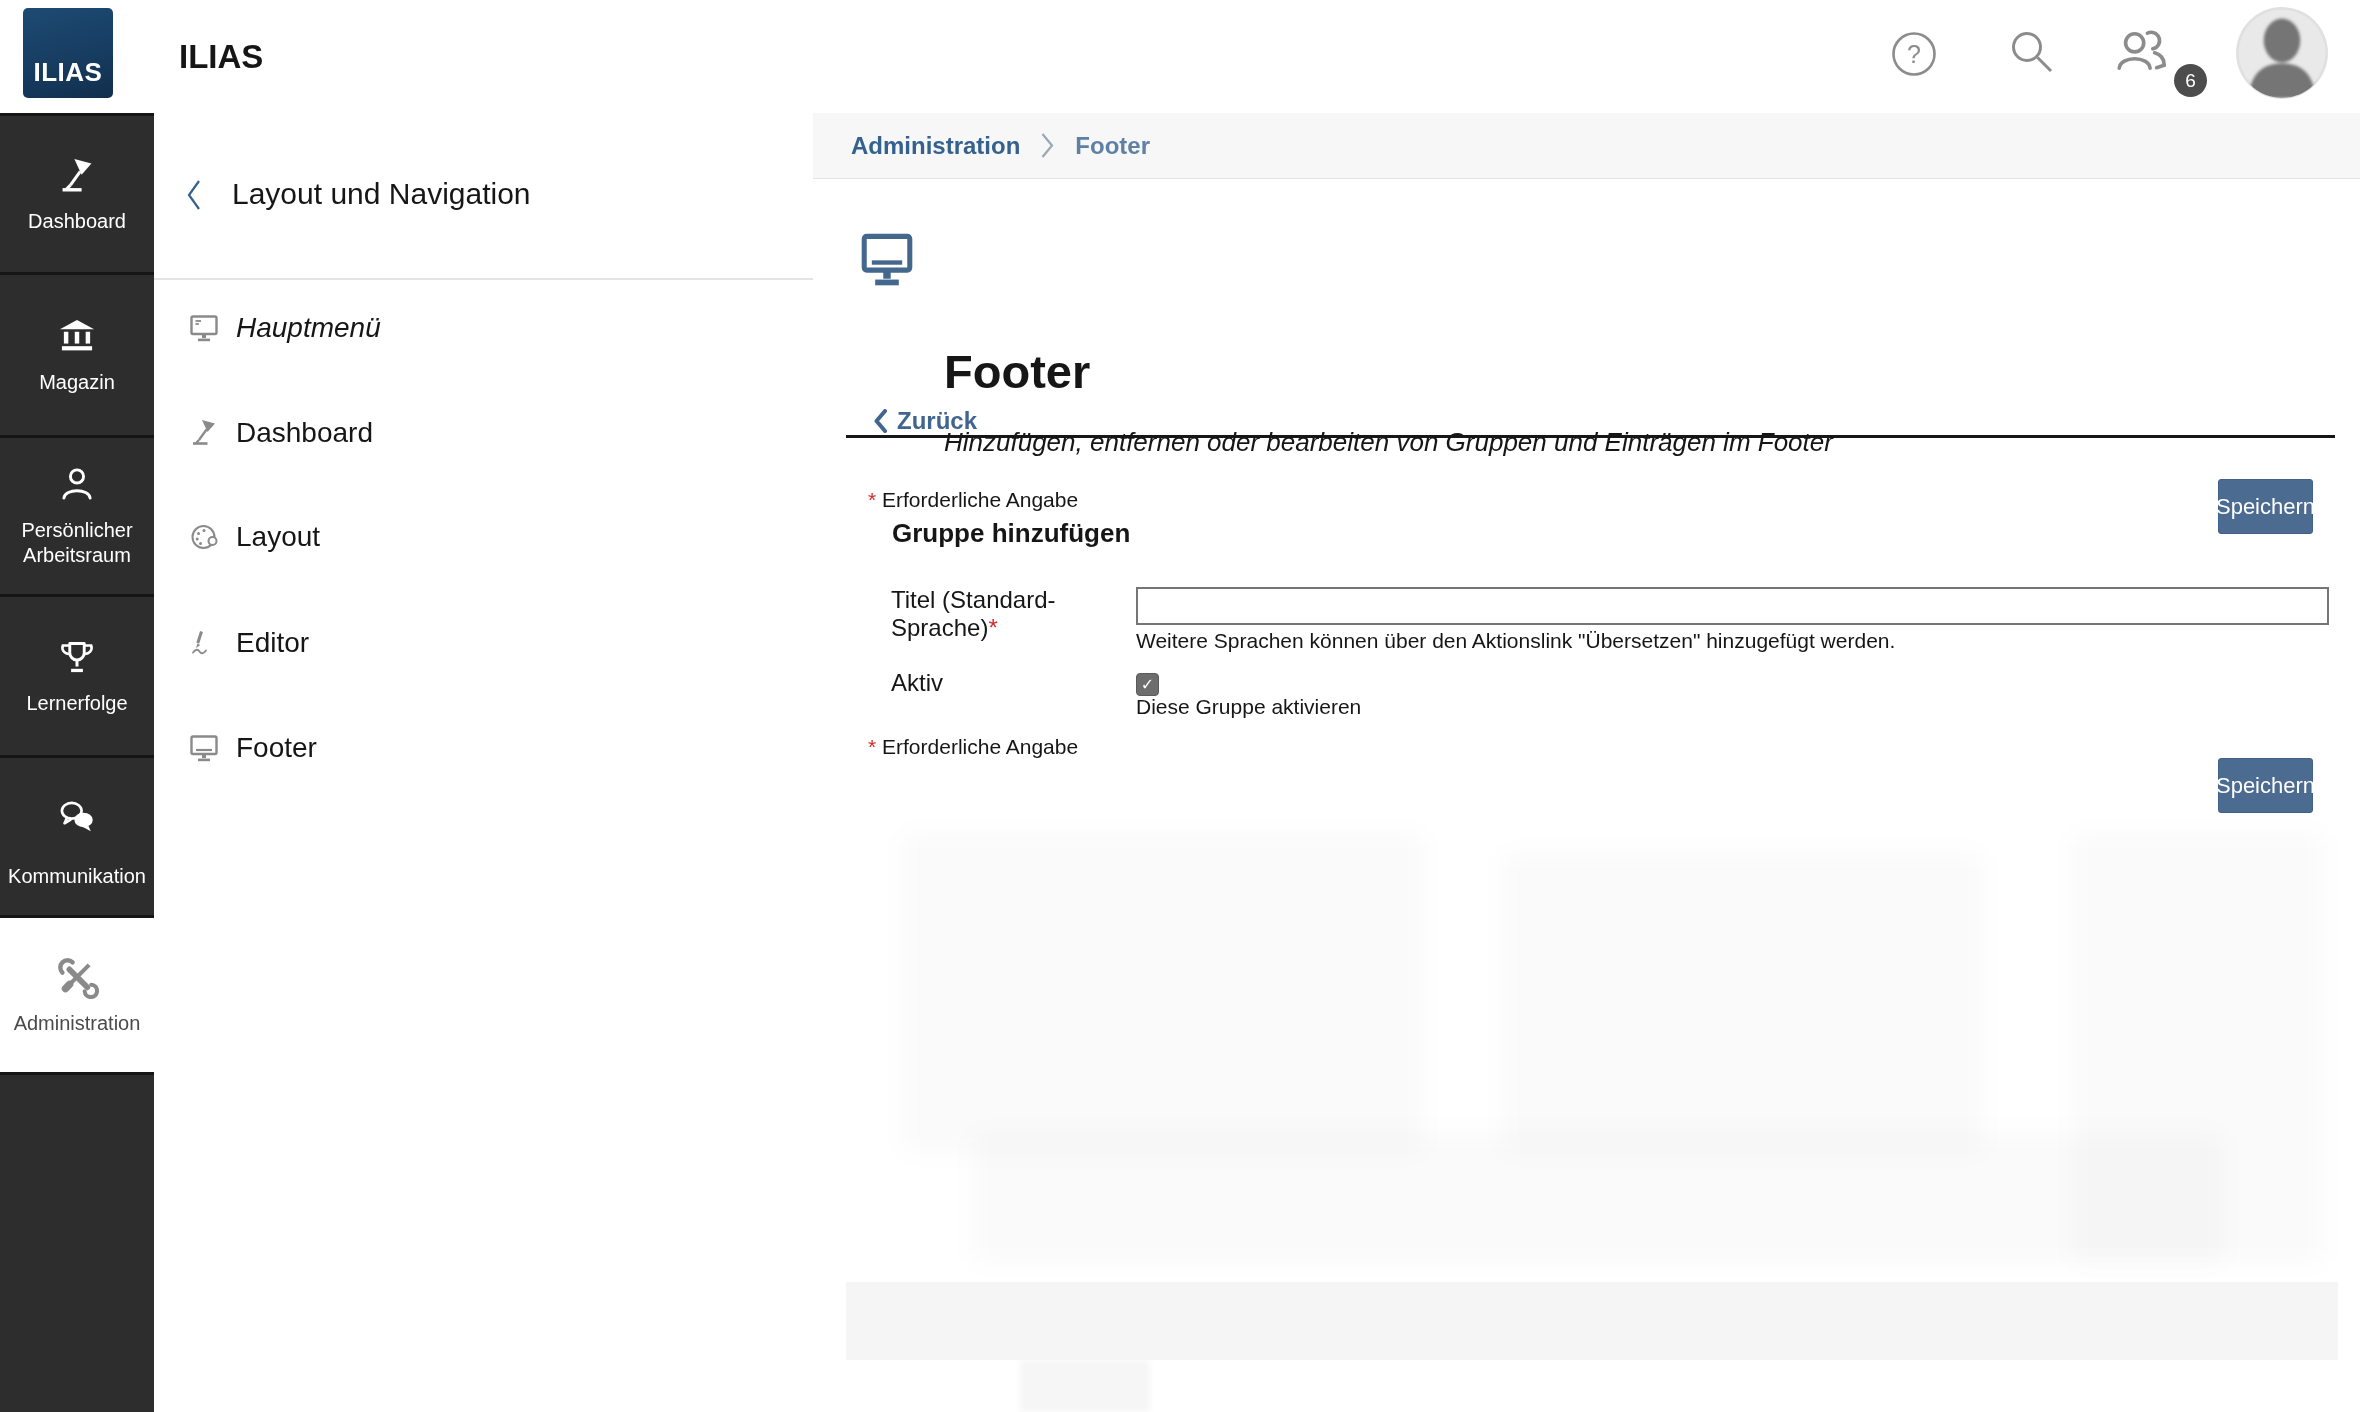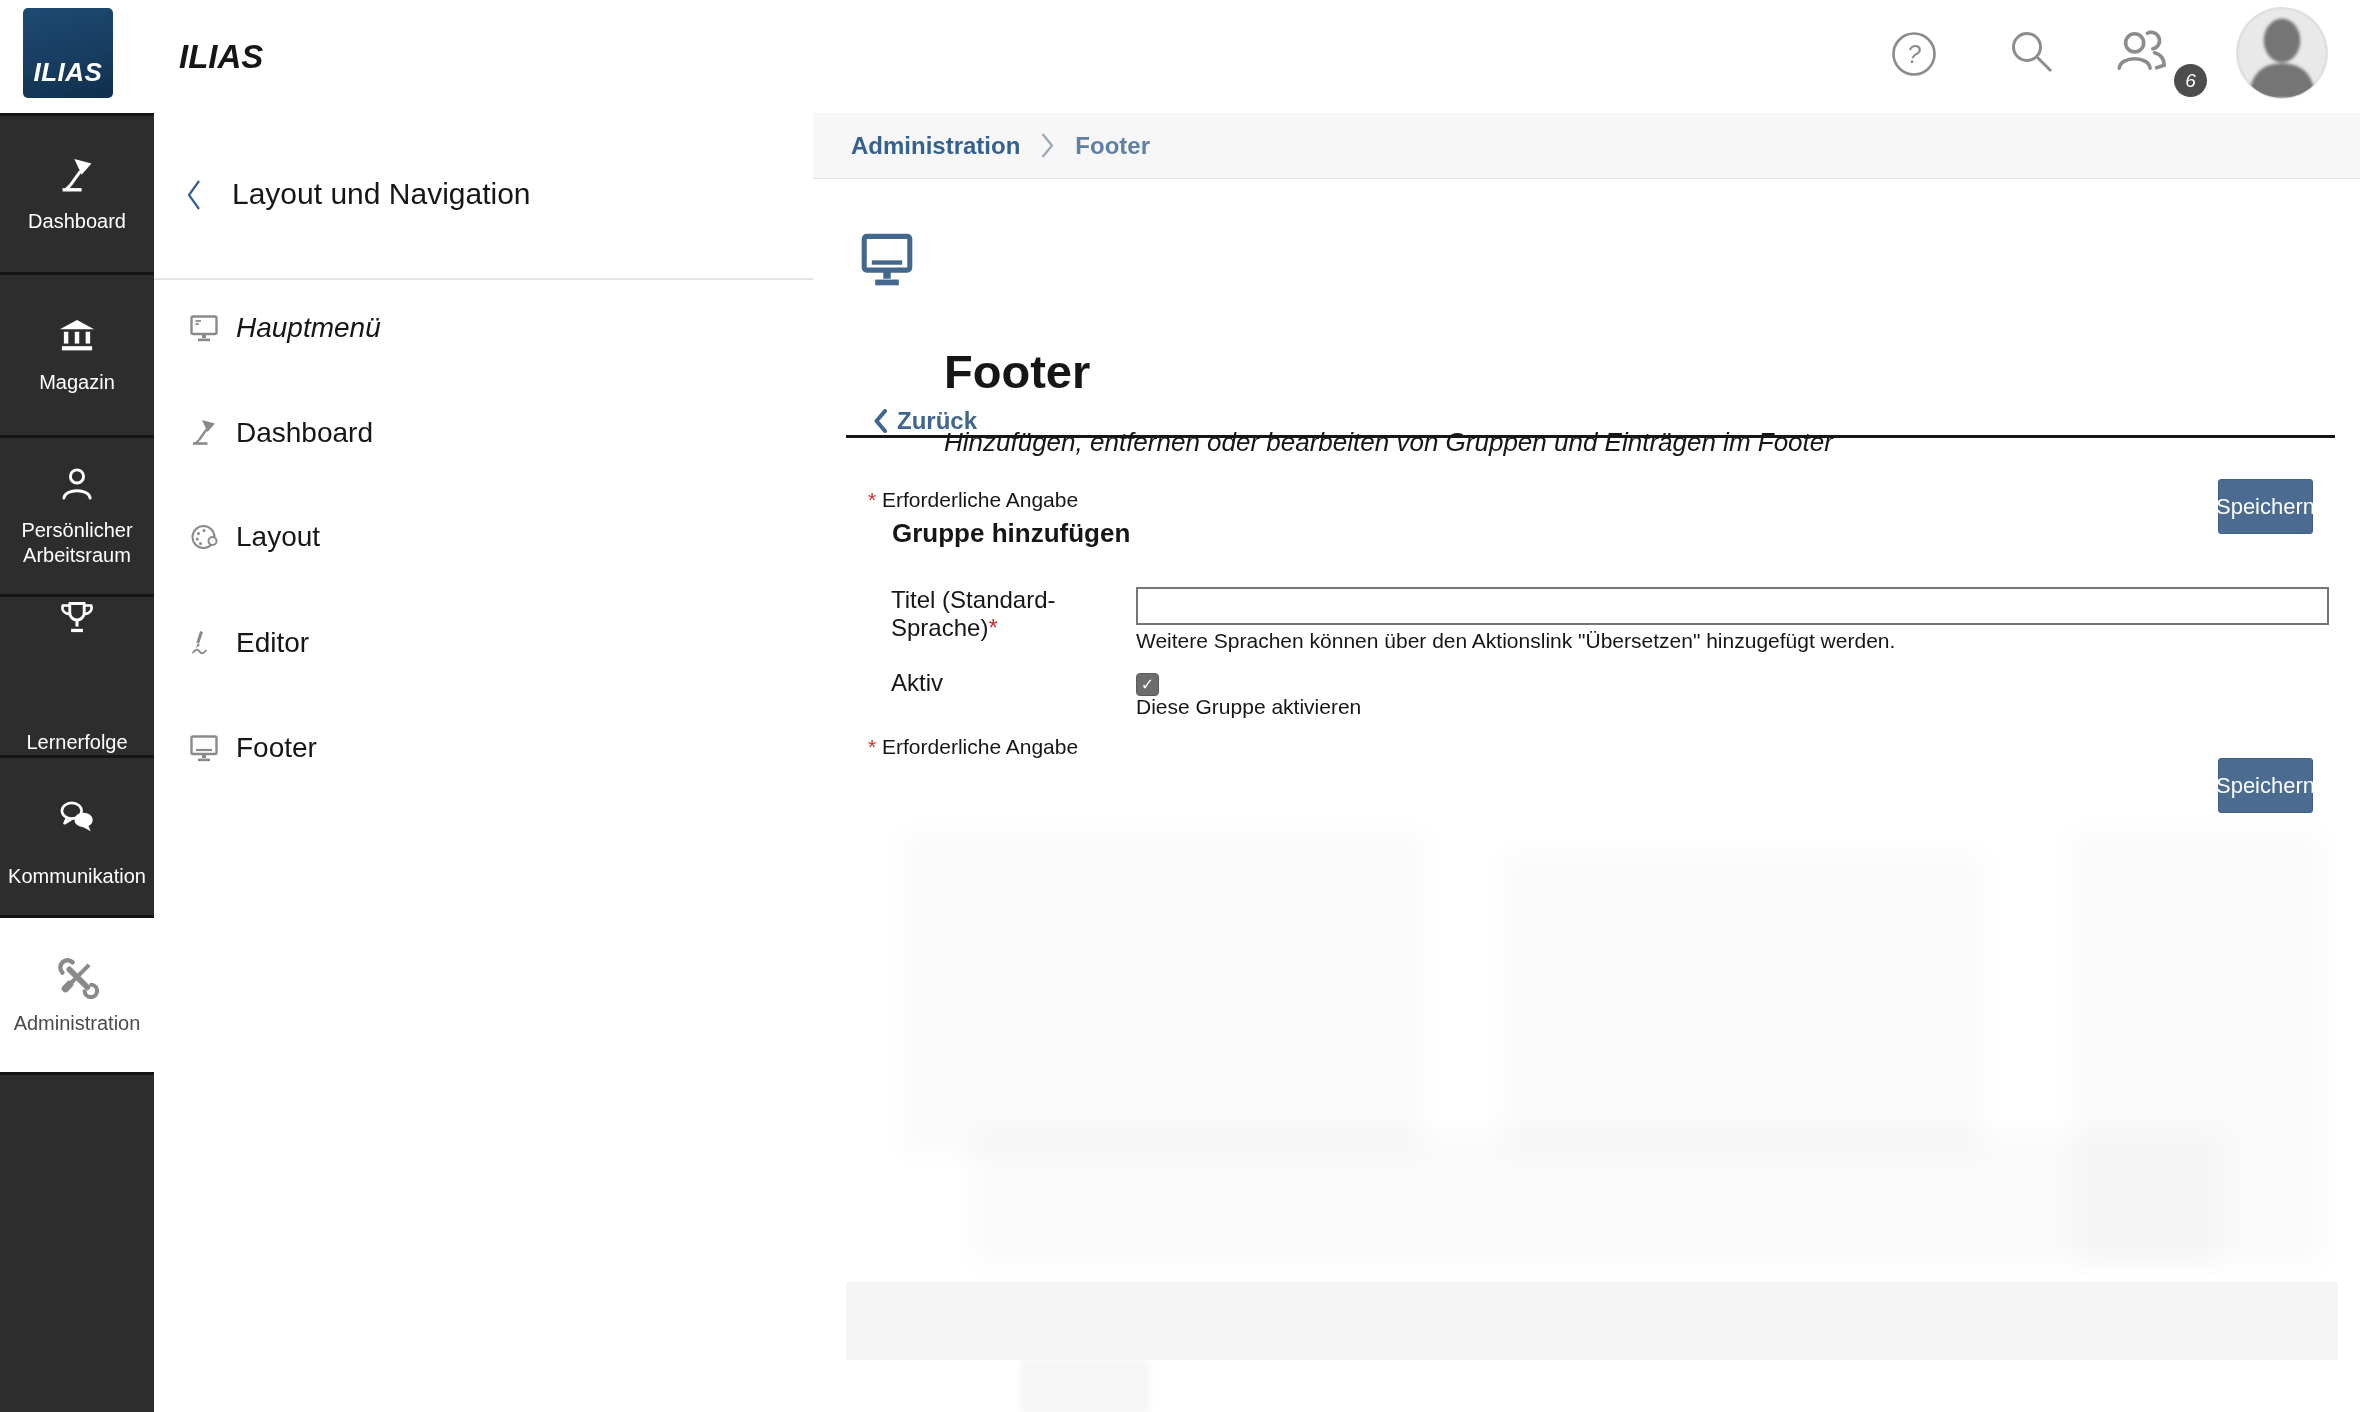--- a/index.html
+++ b/index.html
@@ -3,21 +3,21 @@
 <meta charset="utf-8">
 <style>
   html,body{margin:0;padding:0;background:#fff;}
   .app{position:relative;width:2360px;height:1412px;overflow:hidden;
        font-family:"Liberation Sans","DejaVu Sans",sans-serif;color:#161616;background:#fff;}
   svg{display:block;}
   .s{fill:none;stroke:currentColor;}
   .f{fill:currentColor;stroke:none;}
 
   
-  .topbar{position:absolute;left:0;top:0;width:2360px;height:113px;background:#fff;border-bottom:1px solid #e6e6e6;font-style:italic;}
+  .topbar{position:absolute;left:0;top:0;width:2360px;height:113px;background:#fff;border-bottom:1px solid #e6e6e6;}
   .logo{position:absolute;left:23px;top:8px;width:90px;height:90px;border-radius:5px;
         background:linear-gradient(165deg,#1e4a73 0%,#173d61 55%,#112e4c 100%);
         display:flex;align-items:flex-end;justify-content:center;}
   .logo span{color:#fff;font-weight:700;font-size:26px;letter-spacing:.5px;padding-bottom:10px;}
   .app-title{position:absolute;left:179px;top:0;height:113px;line-height:113px;font-size:33px;font-weight:700;}
   .tb-btn{position:absolute;color:#8c8c8c;cursor:pointer;}
   .badge{position:absolute;left:2174px;top:64px;width:33px;height:33px;border-radius:50%;background:#4d4d4d;
          color:#fff;font-size:19px;display:flex;align-items:center;justify-content:center;}
   .avatar{position:absolute;left:2235px;top:6px;width:94px;height:94px;border-radius:50%;overflow:hidden;}
 
@@ -180,21 +180,21 @@
       <span class="ticon">
         <svg width="42" height="42" viewBox="0 0 32 32">
           <circle class="s" cx="16" cy="9.5" r="5" stroke-width="2.2"></circle>
           <path class="s" d="M6 26 C7 18.5 25 18.5 26 26" stroke-width="2.2" stroke-linecap="round"></path>
         </svg>
       </span>
       <span>Persönlicher Arbeitsraum</span>
     </div>
     <div class="sep" style="top:481px;"></div>
 
-    <div class="tile" style="top:484px;height:158px;justify-content:space-between;">
+    <div class="tile" style="top:484px;height:158px;">
       <span class="ticon">
         <svg width="42" height="42" viewBox="0 0 32 32">
           <path class="s" d="M10.5 5 H21.5 V12 A5.5 5.5 0 0 1 10.5 12 Z" stroke-width="2.2" stroke-linejoin="round"></path>
           <path class="s" d="M10.5 6.5 H5.2 A4.6 4.6 0 0 0 11 12.5" stroke-width="2"></path>
           <path class="s" d="M21.5 6.5 H26.8 A4.6 4.6 0 0 1 21 12.5" stroke-width="2"></path>
           <path class="s" d="M16 17.5 V22.5" stroke-width="2.3"></path>
           <path class="s" d="M11.5 25.5 H20.5" stroke-width="2.5"></path>
         </svg>
       </span>
       <span>Lernerfolge</span>

